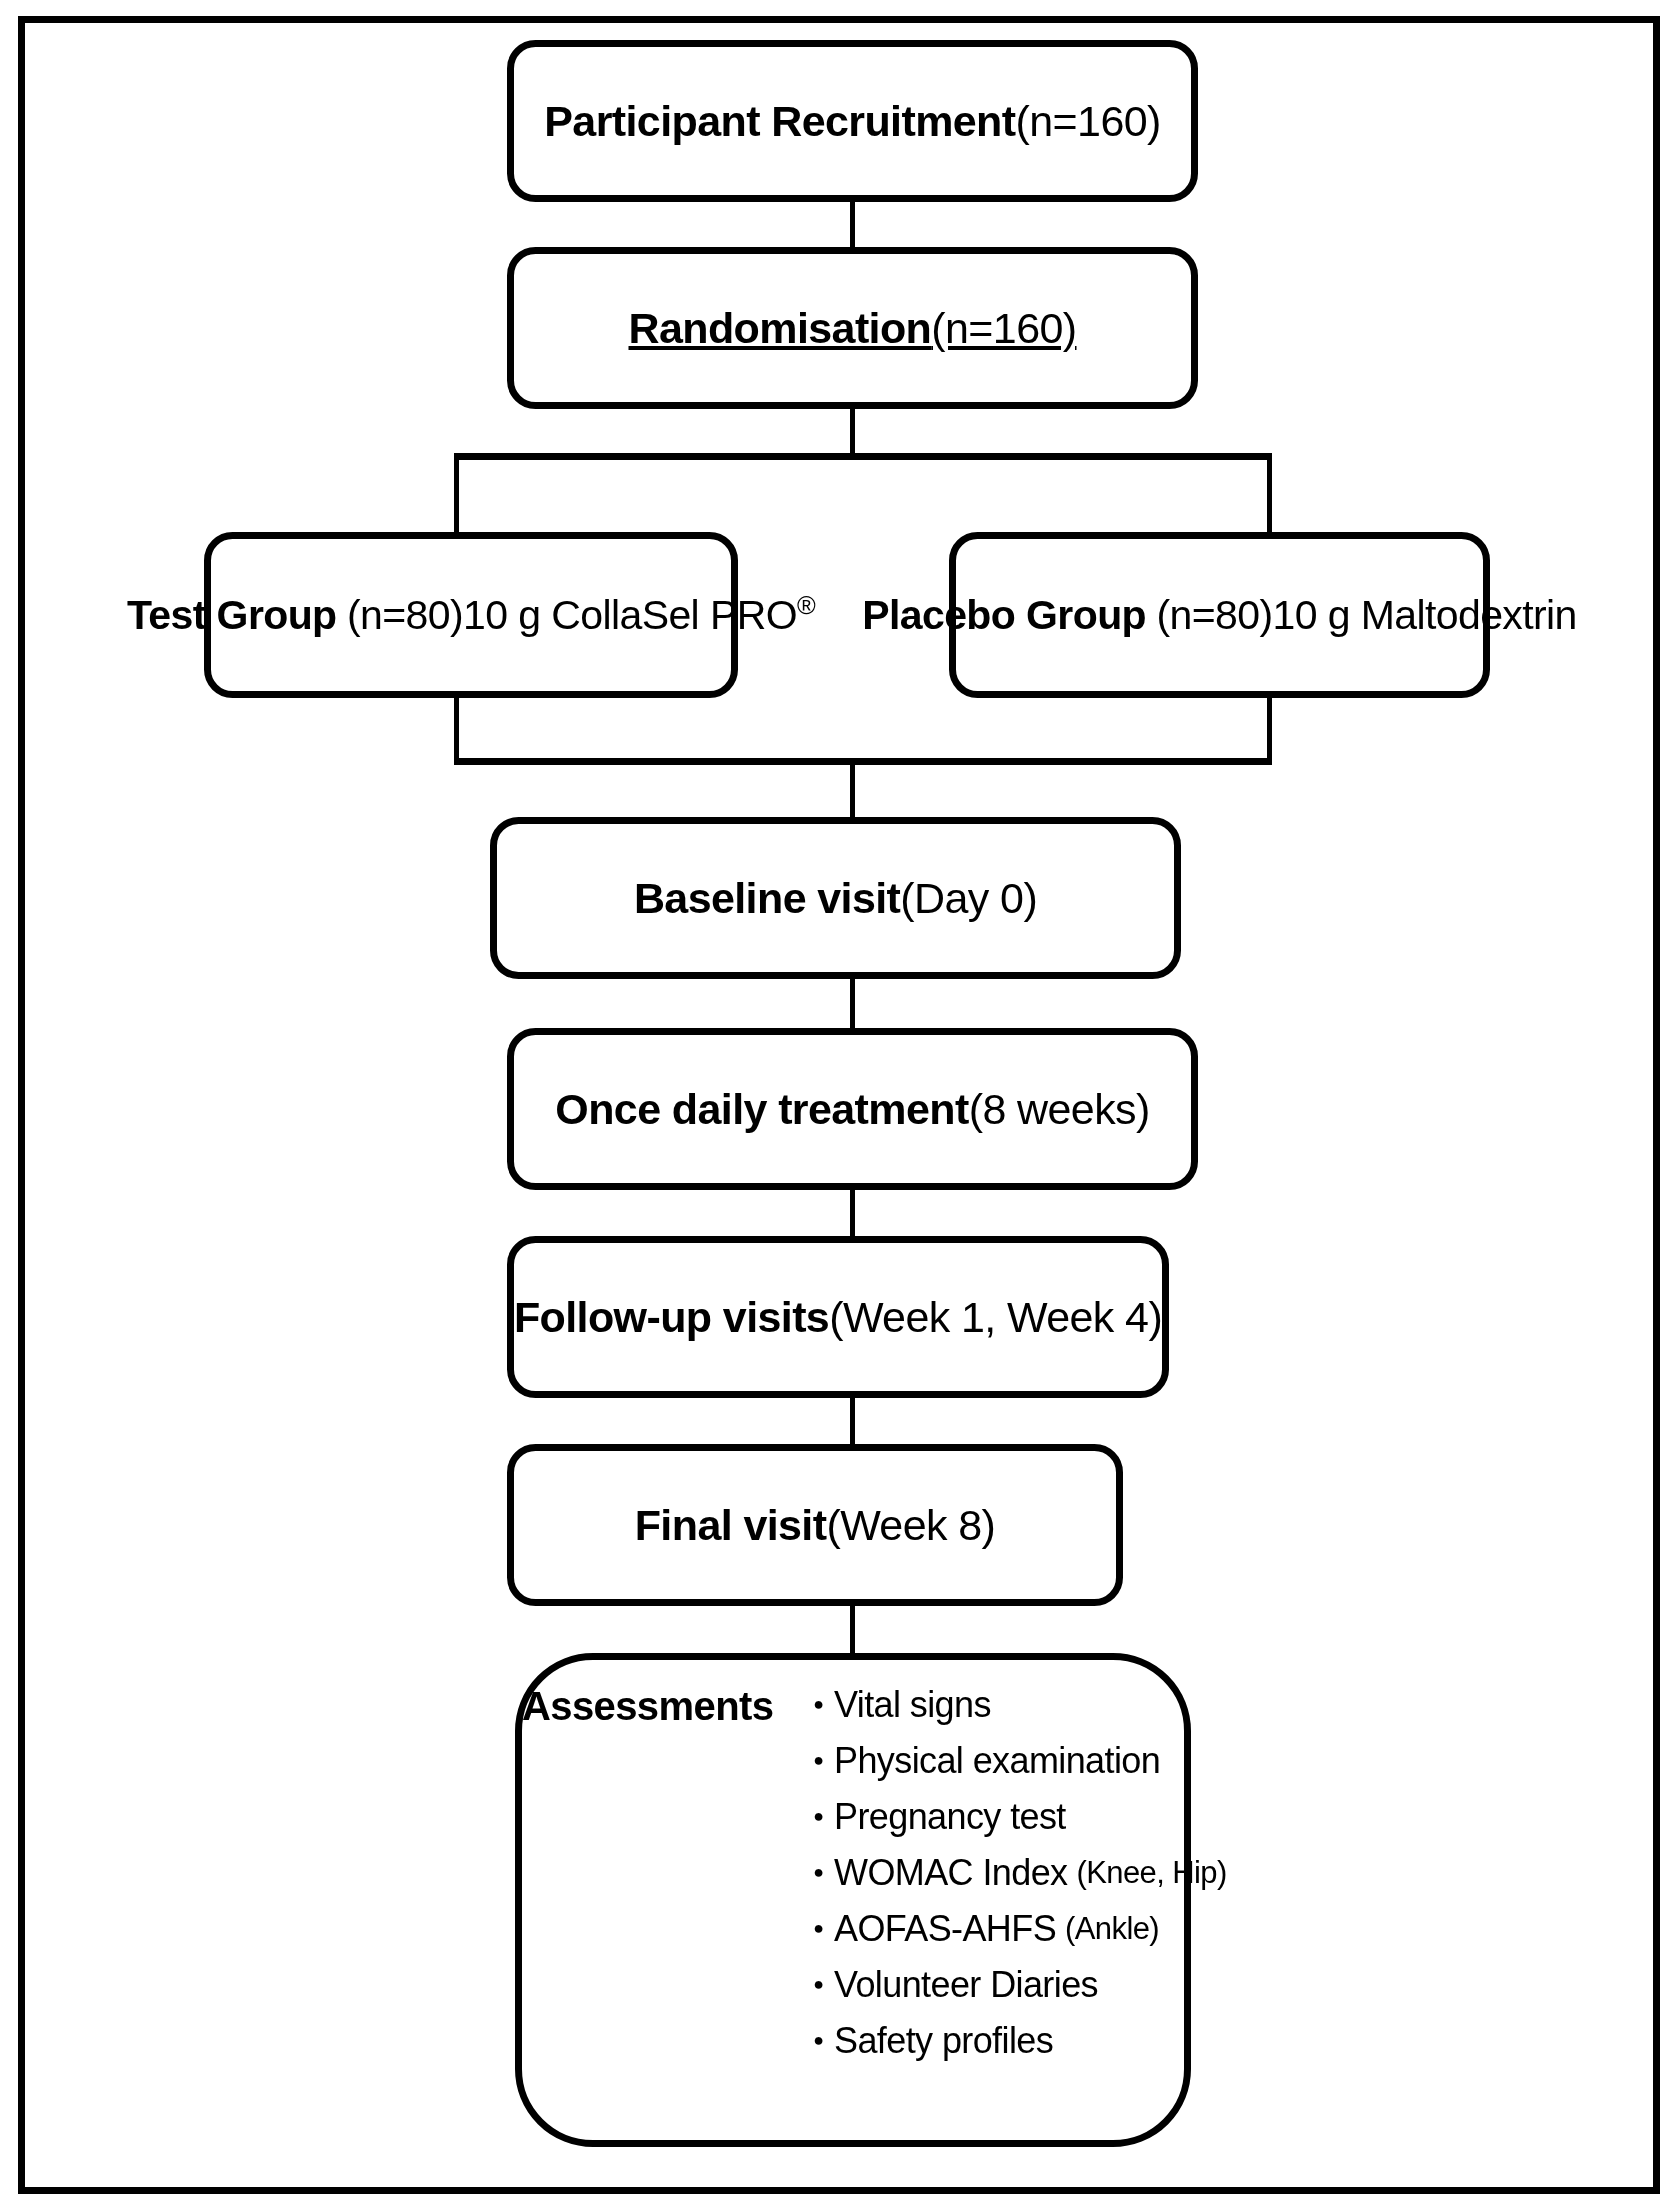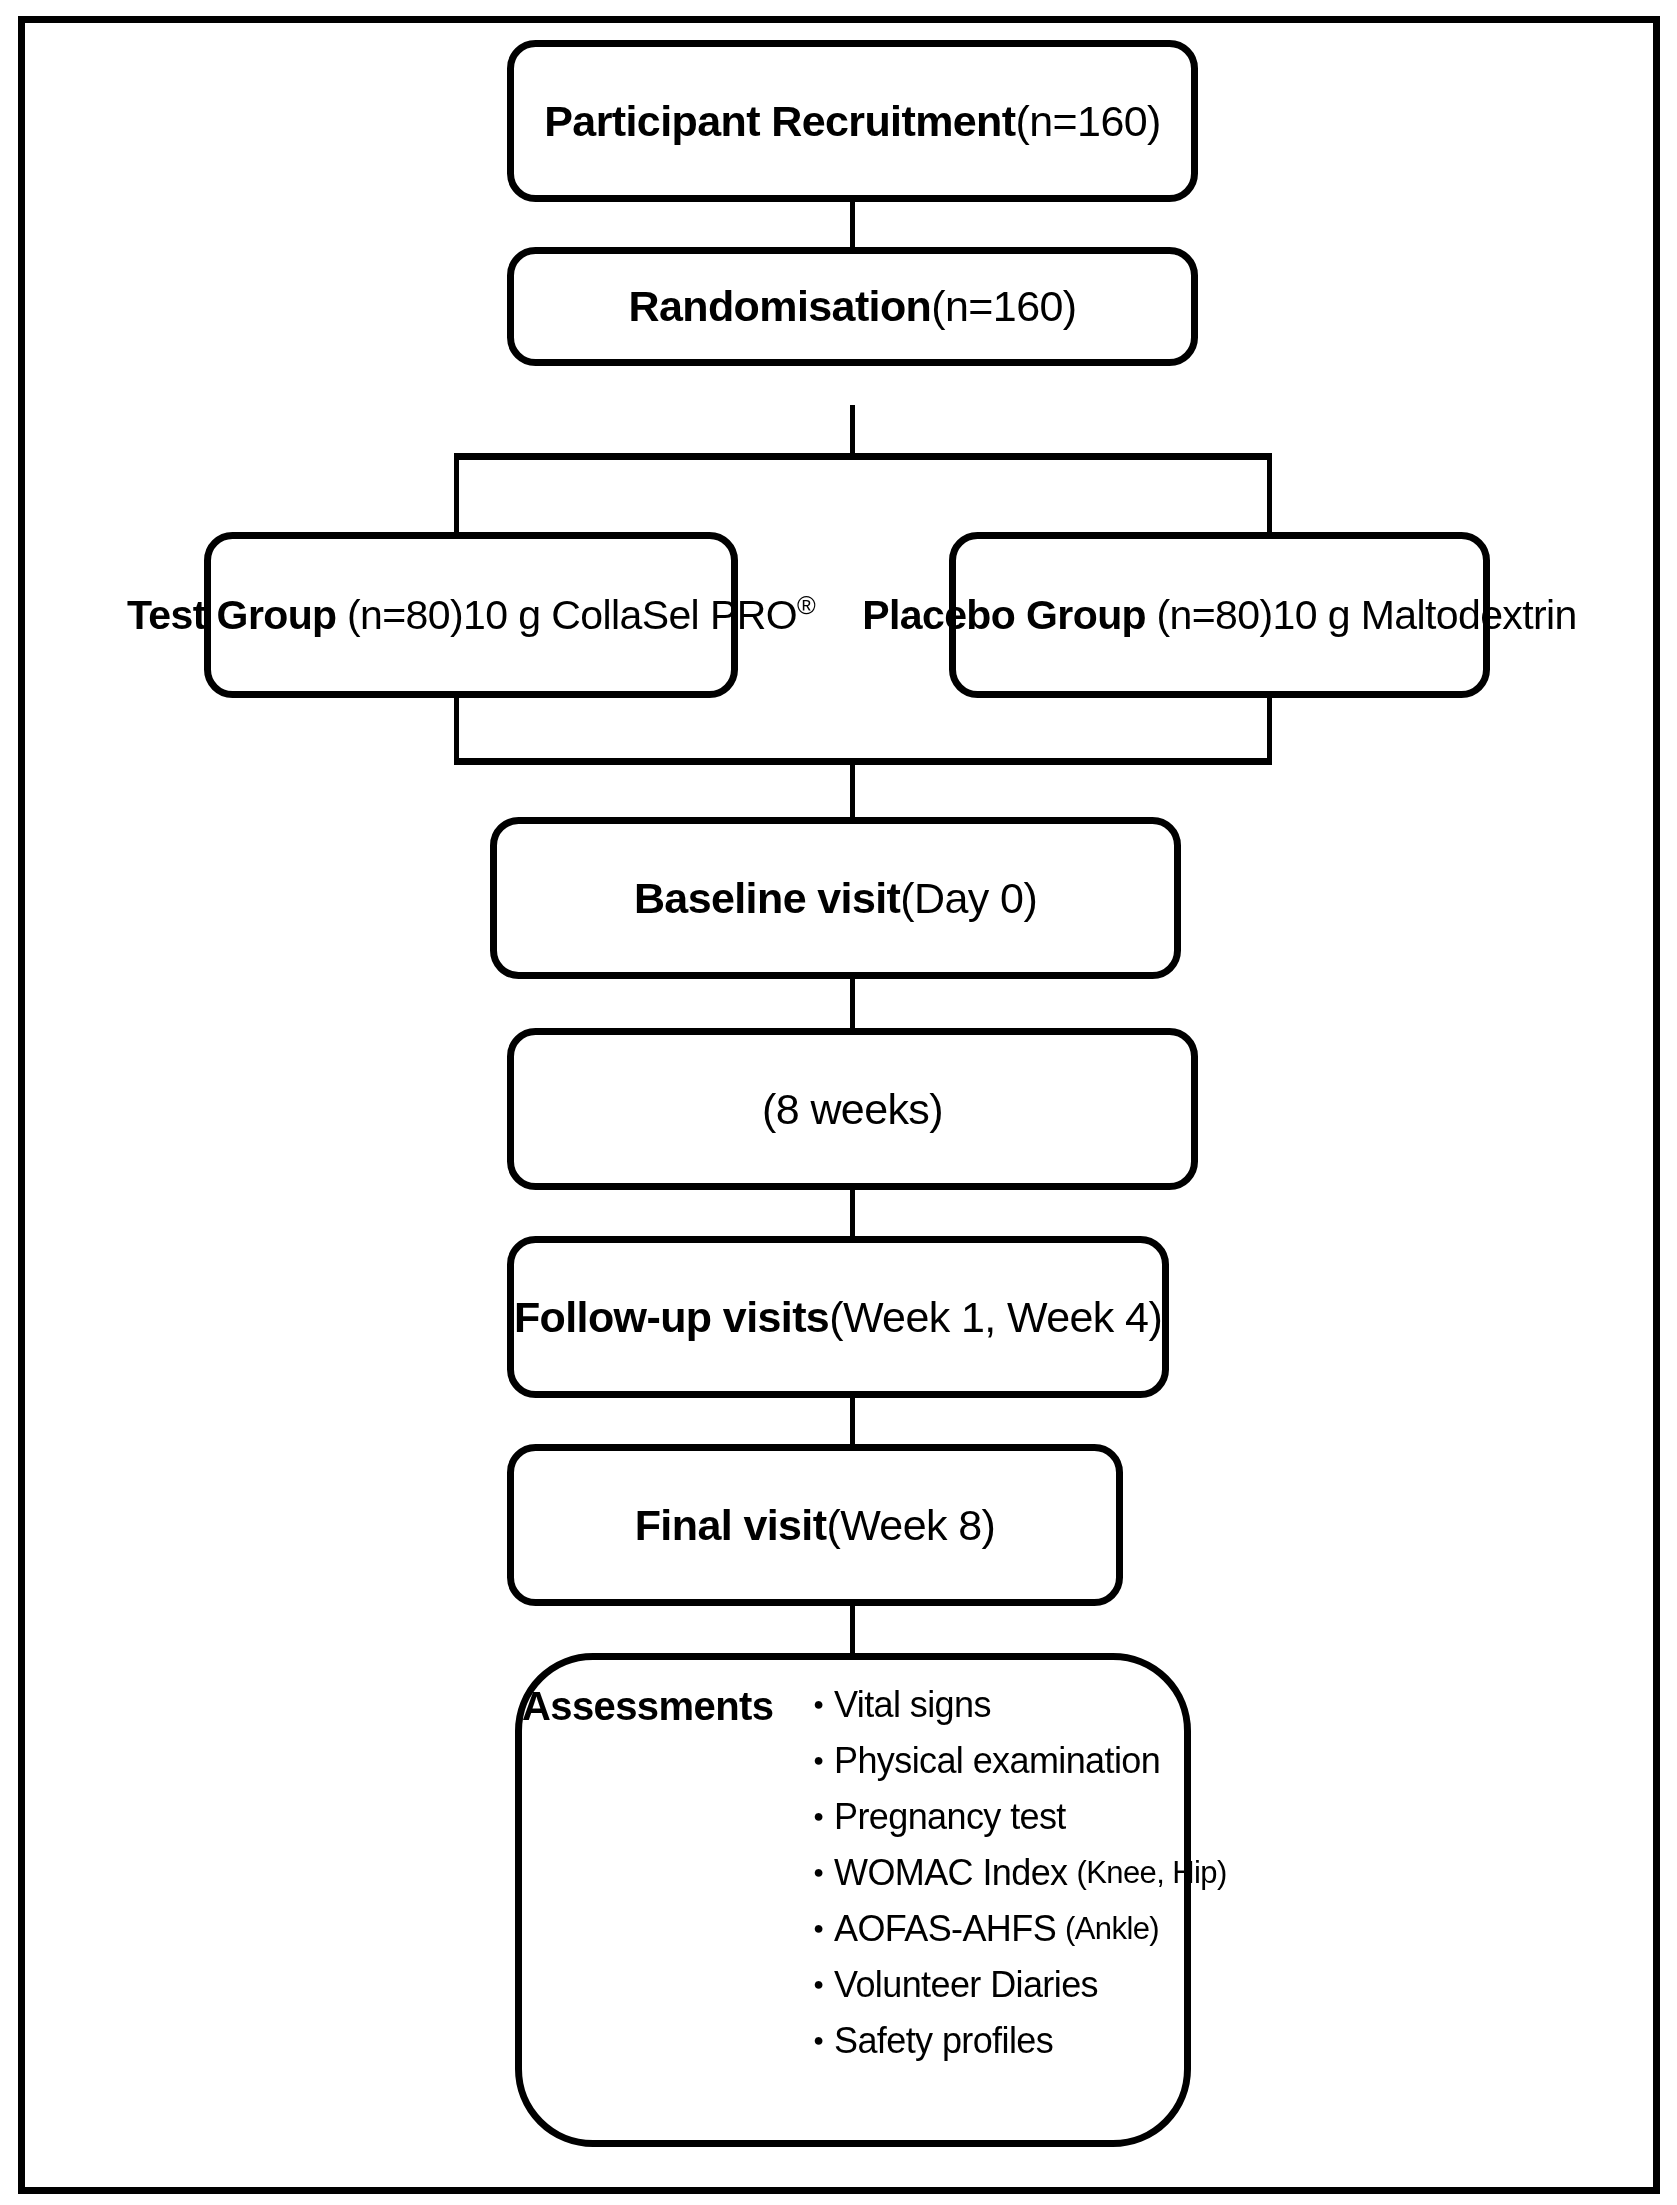--- a/index.html
+++ b/index.html
@@ -32,21 +32,21 @@
     font-size: 43px;
     line-height: 1.32;
     letter-spacing: -0.6px;
   }
   .box .title { font-weight: 700; }
   .box .line { white-space: nowrap; }
   .box .np { margin-left: 10.4px; font-weight: 400; }
   .box sup { font-size: 0.62em; vertical-align: super; line-height: 0; }
 
   .b-recruitment { left: 507px; top: 40px;  width: 691px; height: 162px; }
-  .b-random      { left: 507px; top: 247px; width: 691px; height: 119px; }
+  .b-random      { left: 507px; top: 247px; width: 691px; height: 162px; text-decoration: underline; }
   .b-test        { left: 204px;  top: 532px; width: 534px; height: 166px; font-size: 41px; }
   .b-placebo     { left: 949px; top: 532px; width: 541px; height: 166px; font-size: 41px; }
   .b-baseline    { left: 490px; top: 817px; width: 691px; height: 162px; }
   .b-treatment   { left: 507px; top: 1028px; width: 691px; height: 162px; }
   .b-followup    { left: 507px; top: 1236px; width: 662px; height: 162px; }
   .b-final       { left: 507px; top: 1444px; width: 616px; height: 162px; }
 
   .b-assessments {
     left: 515px; top: 1653px; width: 676px; height: 494px;
     border-radius: 78px;
@@ -132,20 +132,21 @@
       <span>10 g Maltodextrin</span>
     </div>
   </div>
 
   <div class="box b-baseline">
     <div class="line title">Baseline visit</div>
     <div class="line">(Day 0)</div>
   </div>
 
   <div class="box b-treatment">
+    <div class="line title">Once daily treatment</div>
     <div class="line">(8 weeks)</div>
   </div>
 
   <div class="box b-followup">
     <div class="line title">Follow-up visits</div>
     <div class="line">(Week 1, Week 4)</div>
   </div>
 
   <div class="box b-final">
     <div class="line title">Final visit</div>

